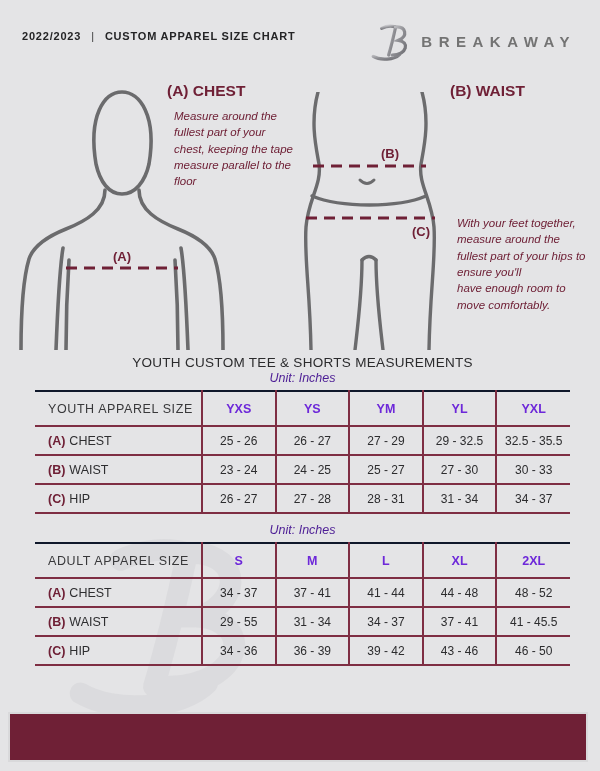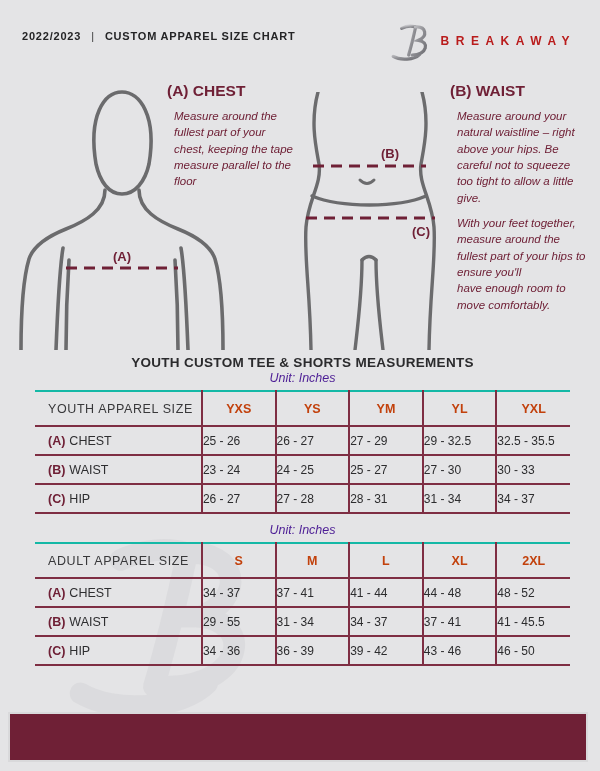--- a/index.html
+++ b/index.html
@@ -4,51 +4,51 @@
 <style>
   html,body{margin:0;padding:0;background:#cfcfd2;}
   .page{position:relative;width:600px;height:771px;background:#e4e4e6;overflow:hidden;
         font-family:"Liberation Sans",sans-serif;color:#2e2e30;}
   
   .header{position:absolute;top:0;left:0;width:600px;height:66px;}
   .masthead{position:absolute;left:22px;top:30px;font-weight:700;font-size:11px;
             letter-spacing:.8px;color:#242426;white-space:nowrap;}
   .masthead .sep{margin:0 10px;font-weight:400;color:#3a3a3c;}
   .brand{position:absolute;right:24px;top:20px;display:flex;align-items:center;gap:10px;}
-  .brand-name{font-size:12px;font-weight:700;letter-spacing:6.5px;color:#b91c1c;}
+  .brand-name{font-size:15px;font-weight:700;letter-spacing:6.5px;color:#737373;}
   
   .fig{position:absolute;}
   .guide-head{font-size:15.5px;font-weight:700;color:#6f2036;margin:0 0 8px 0;}
   .guide-body{font-size:11.5px;font-style:italic;line-height:1.42;color:#6f2036;
               white-space:pre-line;margin:7px;}
   .guide-block{position:absolute;}
   #chest-block{left:167px;top:82px;width:138px;}
   #waist-block{left:450px;top:82px;width:132px;}
   #hips-block{left:450px;top:208px;width:145px;}
   
   .table-block{position:absolute;left:35px;width:535px;z-index:2;}
   #youth-block{top:355px;}
   #adult-block{top:522px;}
-  .tbl-title{font-size:13.5px;font-weight:700;letter-spacing:.3px;color:#2b2b2d;
+  .tbl-title{font-size:13.5px;font-weight:400;letter-spacing:.3px;color:#2b2b2d;
              text-align:center;margin:0;}
   .tbl-unit{font-size:12.5px;font-style:italic;text-align:center;color:#4c1d95;margin:1px 0 5px 0;}
   table{width:535px;border-collapse:collapse;table-layout:fixed;
-        border-top:2px solid #14b8a6;border-bottom:2px solid #7e2e43;}
+        border-top:2px solid #0f172a;border-bottom:2px solid #7e2e43;}
   col.c0{width:31.2%;} col.cn{width:13.76%;}
   thead th{height:33px;}
   tbody td{height:27px;}
   th,td{padding:0;border:none;font-weight:400;background:transparent;}
   th+th,td+td{border-left:2px solid #7e2e43;}
   thead tr{border-bottom:2px solid #7e2e43;}
   tbody tr+tr{border-top:2px solid #7e2e43;}
   .hdr-first{font-size:12.5px;letter-spacing:.6px;color:#38383a;text-align:left;padding-left:13px;}
-  .hdr-size{font-size:12.5px;font-weight:700;color:#c2410c;text-align:center;}
+  .hdr-size{font-size:12.5px;font-weight:700;color:#6d28d9;text-align:center;}
   .row-label{font-size:12.5px;text-align:left;padding-left:13px;color:#2e2e30;}
   .row-label .key{font-weight:700;color:#6f2036;margin-right:4px;}
-  .val{font-size:12px;text-align:left;color:#2c2c2e;}
+  .val{font-size:12px;text-align:center;color:#2c2c2e;}
   
   .watermark{position:absolute;left:48px;top:520px;z-index:1;opacity:.55;}
   .footer-bar{position:absolute;left:8px;top:712px;width:580px;height:50px;
               background:#6f2036;border:2px solid #d9d9db;box-sizing:border-box;z-index:3;}
 </style>
 </head>
 <body>
 
 <div class="page">
 
@@ -106,21 +106,20 @@
     <path d="M20 126 H149" stroke="#6f2036" stroke-width="3" stroke-dasharray="11 7" fill="none"></path>
     <text x="126" y="144" font-size="13" font-weight="bold" fill="#6f2036">(C)</text>
   </svg>
 
   <div class="guide-block" id="chest-block">
     <h3 class="guide-head">(A) CHEST</h3>
     <p class="guide-body">Measure around the fullest part of your chest, keeping the tape measure parallel to the floor</p>
   </div>
   <div class="guide-block" id="waist-block">
     <h3 class="guide-head">(B) WAIST</h3>
-    <p class="guide-body">Measure around your natural waistline – right above your hips. Be careful not to squeeze too tight to allow a little give.</p>
   </div>
   <div class="guide-block" id="hips-block">
     <p class="guide-body">With your feet together, measure around the fullest part of your hips to ensure you'll
 have enough room to move comfortably.</p>
   </div>
 
   <svg class="watermark" width="225" height="200" viewBox="0 0 56 60">
     <g fill="none" stroke="#d5d5d8" stroke-width="6.5" stroke-linecap="round">
       <path d="M16 12 C22 9 30 8 36 10"></path>
       <path d="M36 10 C33 24 29 40 26 50"></path>

